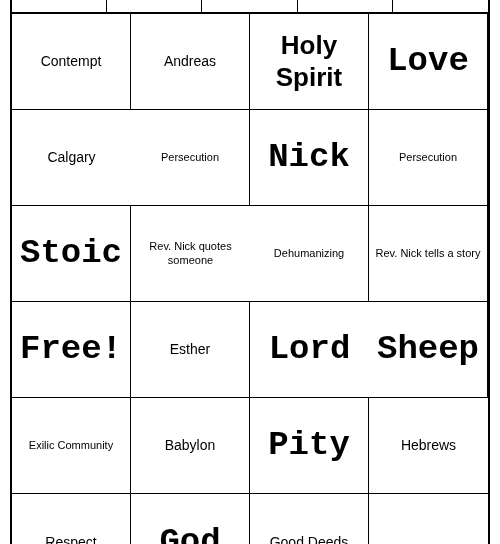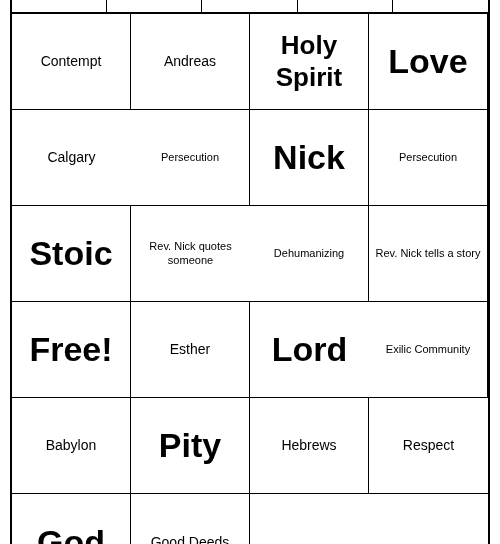--- a/index.html
+++ b/index.html
@@ -79,20 +79,21 @@
     }
 
     .size-large {
       font-size: 26px;
       font-weight: bold;
     }
 
     .size-xlarge {
       font-size: 34px;
       font-weight: bold;
+      font-family: Liberation Mono, monospace;
     }
   </style>
 </head>
 <body>
 
 <div class="bingo-card">
   <div class="bingo-header">
   <div class="bingo-header-cell">B</div>
       <div class="bingo-header-cell">I</div>
       <div class="bingo-header-cell">N</div>
@@ -139,20 +140,23 @@
       <div class="bingo-cell">
         <span class="cell-text size-xlarge">Free!</span>
       </div>
       <div class="bingo-cell">
         <span class="cell-text size-normal">Esther</span>
       </div>
       <div class="bingo-cell">
         <span class="cell-text size-xlarge">Lord</span>
       </div>
       <div class="bingo-cell">
+        <span class="cell-text size-xlarge">Sheep</span>
+      </div>
+      <div class="bingo-cell">
         <span class="cell-text size-small">Exilic Community</span>
       </div>
       <div class="bingo-cell">
         <span class="cell-text size-normal">Babylon</span>
       </div>
       <div class="bingo-cell">
         <span class="cell-text size-xlarge">Pity</span>
       </div>
       <div class="bingo-cell">
         <span class="cell-text size-normal">Hebrews</span>

